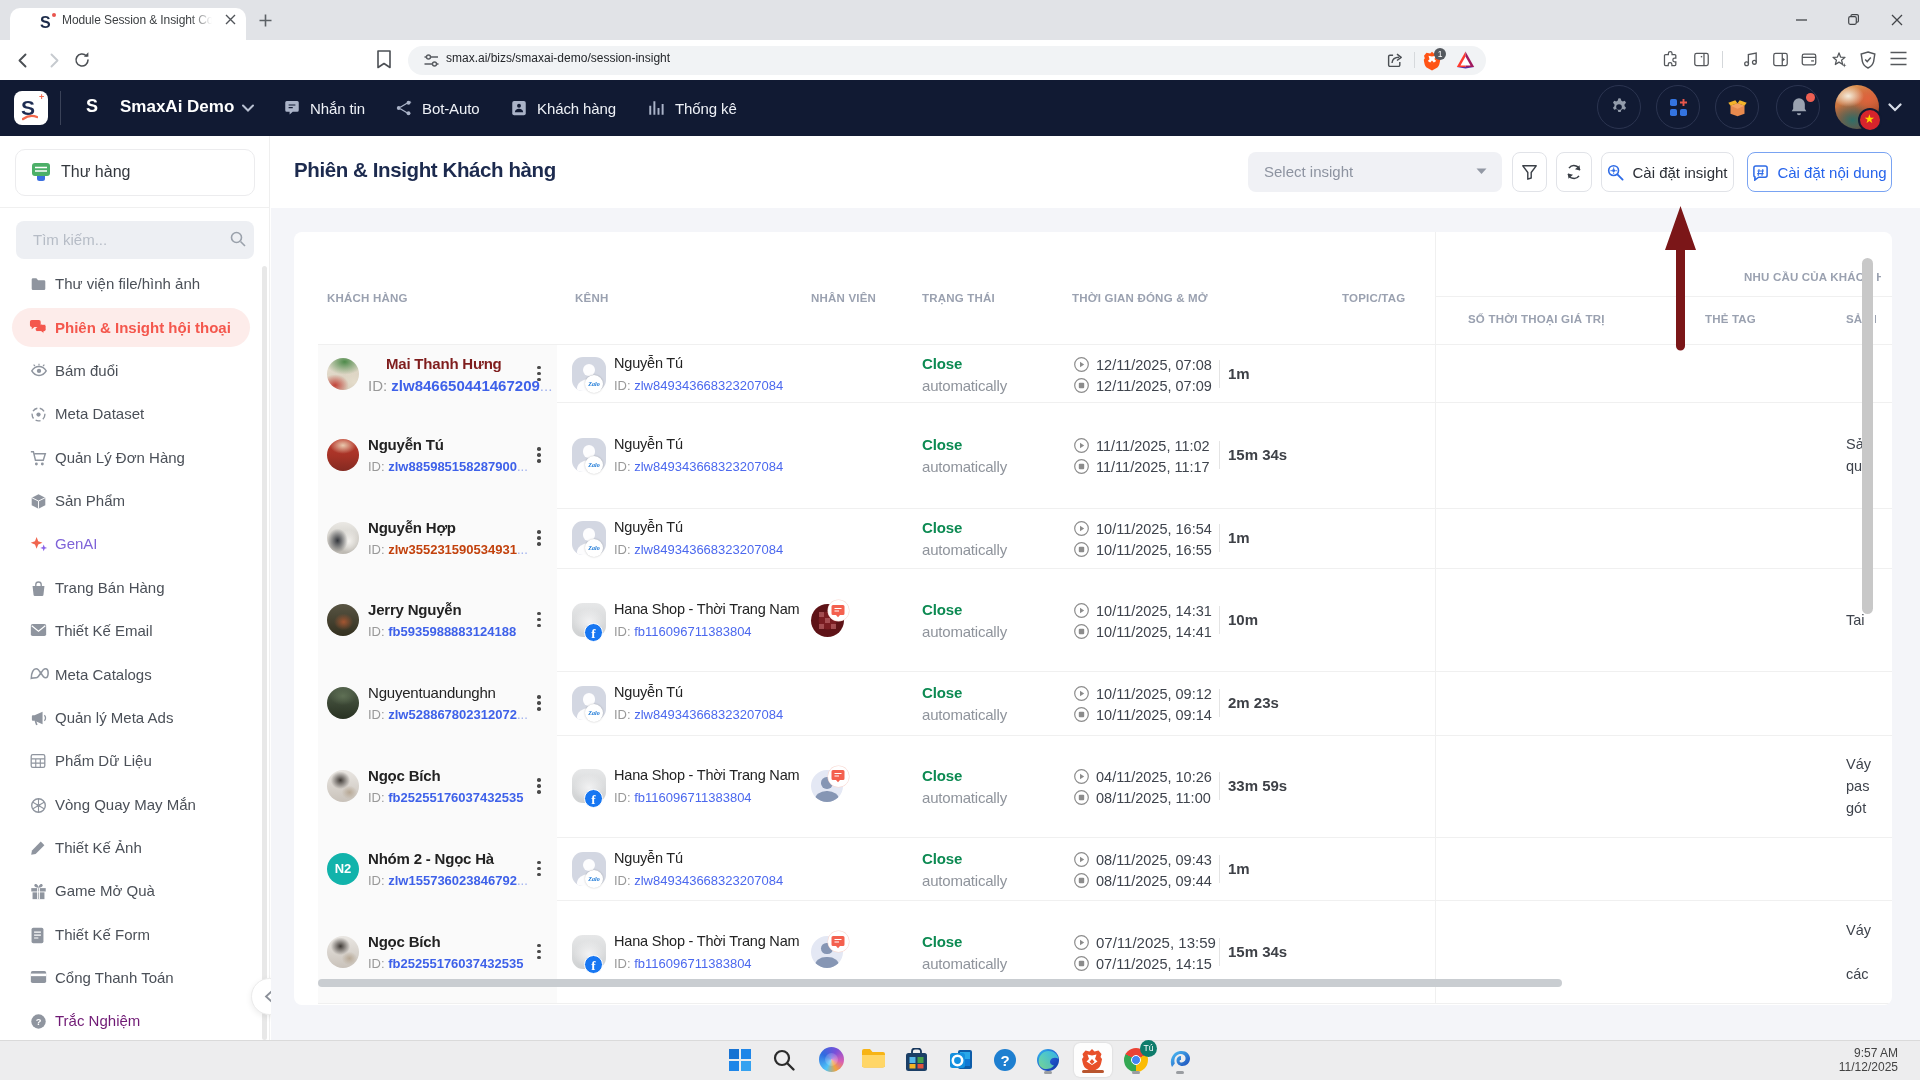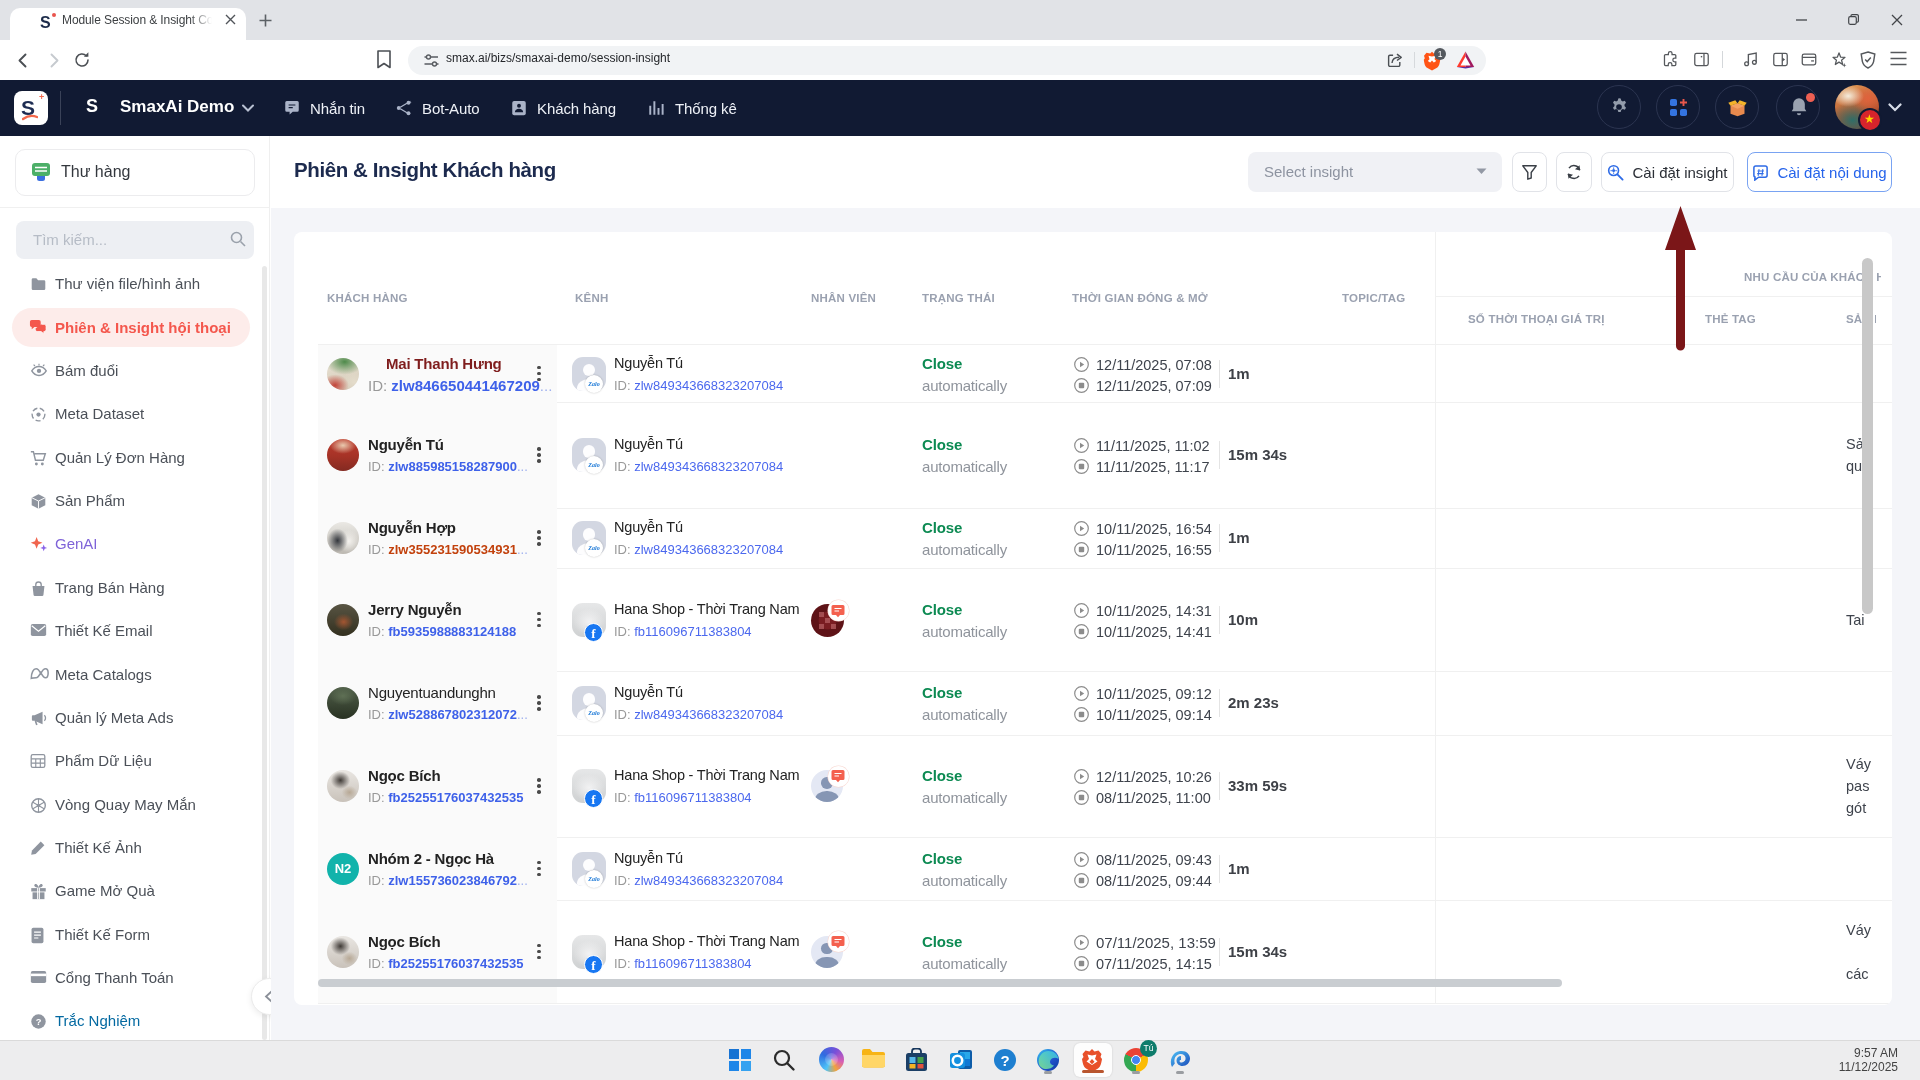--- a/index.html
+++ b/index.html
@@ -349,21 +349,21 @@
       <rect x="1" y="4" width="18" height="3" fill="#fff"></rect>
     </svg>
   </div>
 <div class="abs" style="left:55px;top:969px;font-size:15px;color:#4b5058;white-space:nowrap">Cổng Thanh Toán</div>
 <div class="abs" style="left:30px;top:1013px">
     <svg width="17" height="17" viewBox="0 0 20 20">
       <circle cx="10" cy="10" r="8.5" fill="#8f959f"></circle>
       <text x="10" y="14" font-size="11" font-weight="bold" fill="#fff" text-anchor="middle" font-family="Liberation Sans">?</text>
     </svg>
   </div>
-<div class="abs" style="left:55px;top:1012px;font-size:15px;color:#0369a1;white-space:nowrap">Trắc Nghiệm</div>
+<div class="abs" style="left:55px;top:1012px;font-size:15px;color:#701a75;white-space:nowrap">Trắc Nghiệm</div>
 <div class="abs" style="left:262px;top:266px;width:5px;height:774px;background:#e8e8e8;border-radius:3px"></div>
 <div class="abs" style="left:251px;top:978px;width:37px;height:37px;border-radius:50%;background:#fff;border:1px solid #ebebeb;box-shadow:0 2px 6px rgba(0,0,0,0.08)"></div>
 <svg class="abs" style="left:264px;top:990px" width="9" height="13" viewBox="0 0 9 13">
     <path d="M7.5 1.5 L2 6.5 L7.5 11.5" fill="none" stroke="#8b9099" stroke-width="1.8" stroke-linecap="round"></path>
   </svg>
 <div class="abs" id="band"></div>
 <div class="abs" id="greybg"></div>
 <div class="abs" style="left:294px;top:158px;font-size:20.5px;font-weight:bold;color:#1c2a4e;letter-spacing:-0.4px">Phiên &amp; Insight Khách hàng</div>
 <div class="abs" style="left:1248px;top:152px;width:254px;height:40px;background:#f0f1f5;border-radius:8px"></div>
 <div class="abs" style="left:1264px;top:163px;font-size:15px;color:#8d93a0">Select insight</div>
@@ -632,21 +632,21 @@
         <circle cx="7.5" cy="7.5" r="6.8" fill="none" stroke="#8c8c8c" stroke-width="1.2"></circle>
         <path d="M6 4.8 L10.2 7.5 L6 10.2 Z" fill="#8c8c8c"></path>
       </svg>
     </div>
 <div class="abs" style="left:780px;top:558.0px;">
       <svg width="15" height="15" viewBox="0 0 15 15">
         <circle cx="7.5" cy="7.5" r="6.8" fill="none" stroke="#8c8c8c" stroke-width="1.2"></circle>
         <rect x="4.8" y="4.8" width="5.4" height="5.4" rx="1" fill="#8c8c8c"></rect>
       </svg>
     </div>
-<div class="abs" style="left:802px;top:536.0px;font-size:14.5px;color:#3e434c;white-space:nowrap;line-height:18px">12/11/2025, 10:26</div>
+<div class="abs" style="left:802px;top:536.0px;font-size:14.5px;color:#3e434c;white-space:nowrap;line-height:18px">04/11/2025, 10:26</div>
 <div class="abs" style="left:802px;top:557.0px;font-size:14.5px;color:#3e434c;white-space:nowrap;line-height:18px">08/11/2025, 11:00</div>
 <div class="abs" style="left:925px;top:540.0px;width:1px;height:28px;background:#e4e4e4"></div>
 <div class="abs" style="left:934px;top:545.0px;font-size:15px;font-weight:bold;color:#3e4147;white-space:nowrap;line-height:18px">33m 59s</div>
 <div class="abs" style="left:1552px;top:523.0px;font-size:14.5px;color:#3e434c;white-space:nowrap;line-height:18px">Váy</div>
 <div class="abs" style="left:1552px;top:545.0px;font-size:14.5px;color:#3e434c;white-space:nowrap;line-height:18px">pas</div>
 <div class="abs" style="left:1552px;top:567.0px;font-size:14.5px;color:#3e434c;white-space:nowrap;line-height:18px">gót</div>
 <div class="abs" style="left:24px;top:605px;width:239px;height:63px;background:#fafafa"></div>
 <div class="abs" style="left:24px;top:668px;width:1574px;height:1px;background:#f0f0f0"></div>
 <div class="abs" style="left:33px;top:620.5px;width:32px;height:32px;border-radius:50%;background:#11b3ab;color:#fff;font-size:13px;font-weight:bold;text-align:center;line-height:32px">N2</div>
 <div class="abs" style="left:74px;top:616.5px;font-size:15px;font-weight:bold;color:#232323;white-space:nowrap;line-height:19px;letter-spacing:-0.2px">Nhóm 2 - Ngọc Hà</div>

